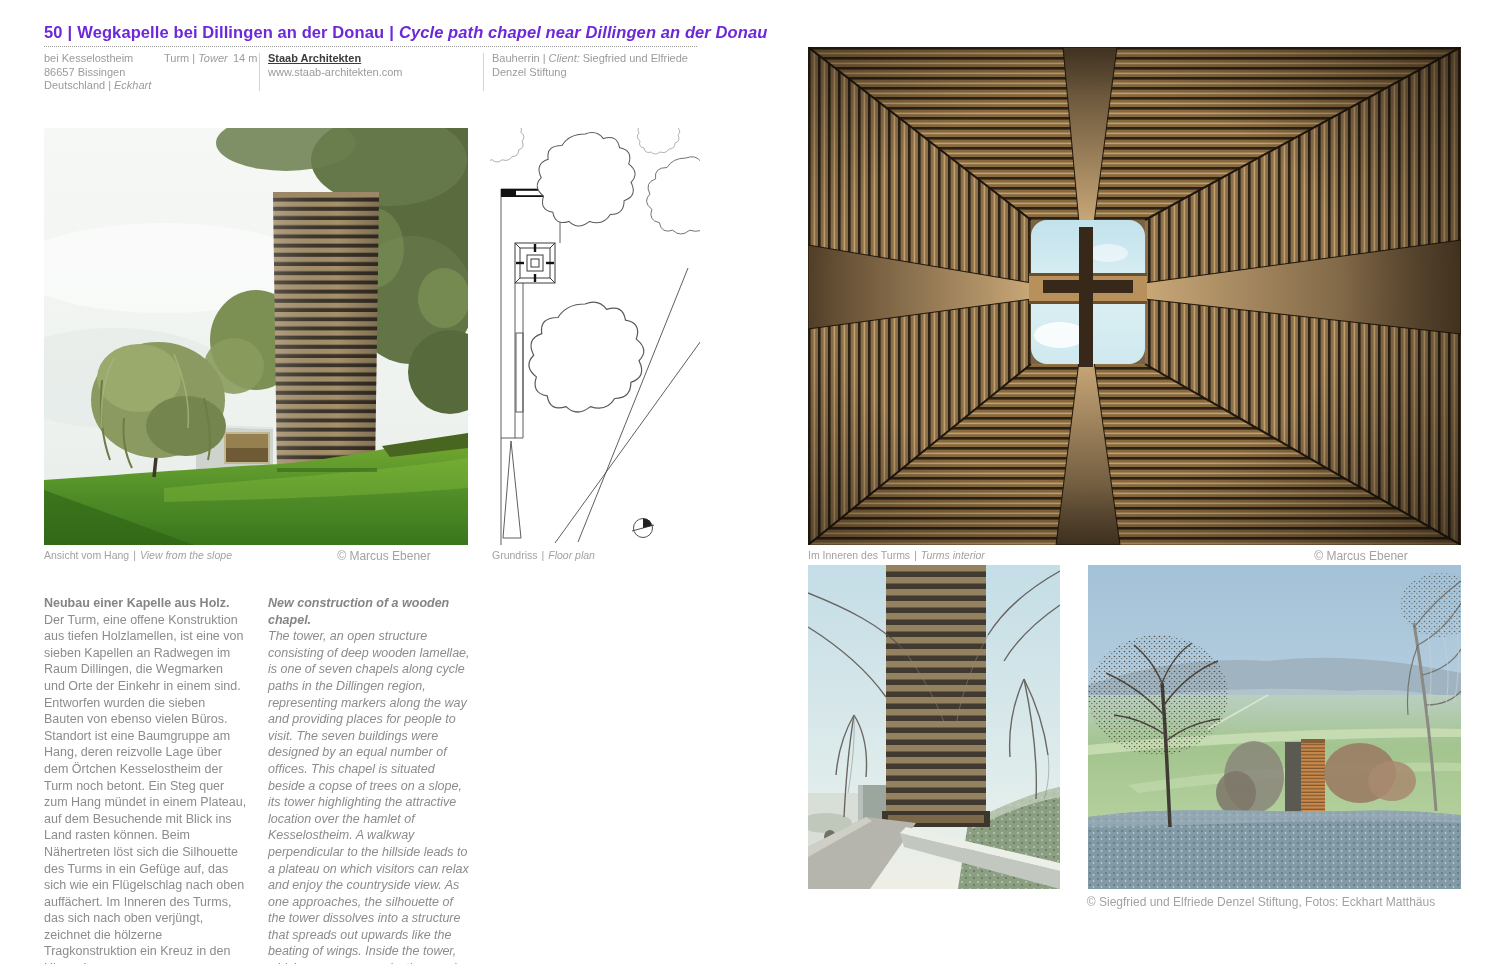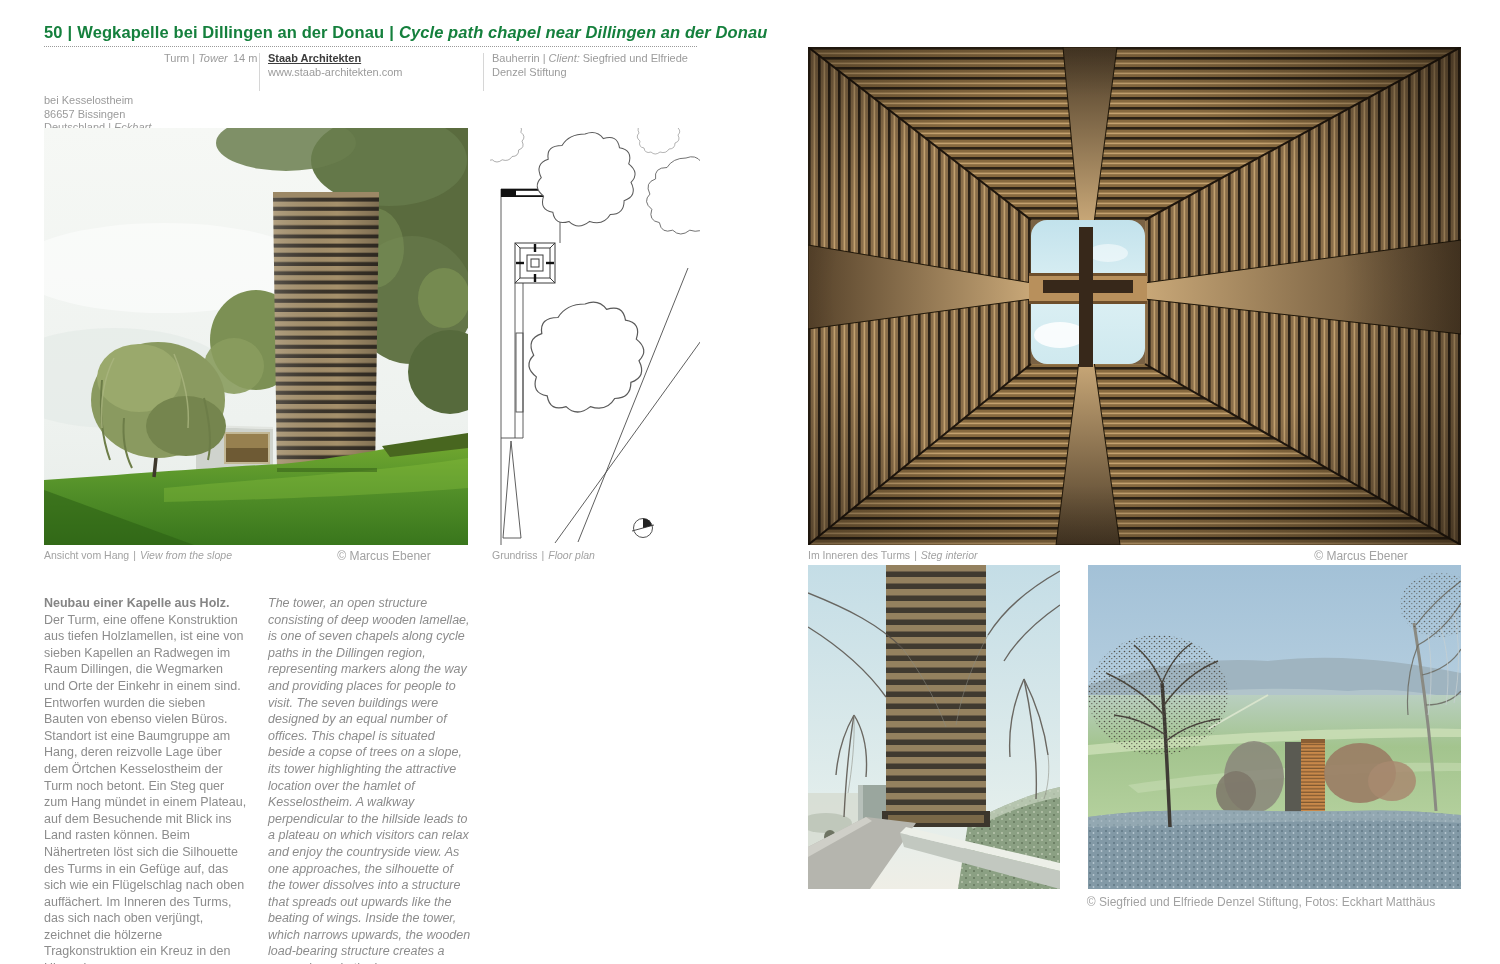--- a/index.html
+++ b/index.html
@@ -2,21 +2,21 @@
 <html><head>
 <meta charset="utf-8">
 <style>
   html,body{margin:0;padding:0;background:#ffffff;}
   body{width:1500px;height:964px;overflow:hidden;
        font-family:"Liberation Sans","DejaVu Sans",sans-serif;}
   .spread{position:relative;width:1500px;height:964px;background:#ffffff;}
   .abs{position:absolute;}
   .it{font-style:italic;}
   
-  .title-row{left:44px;top:23px;font-size:16.5px;font-weight:bold;color:#15803d;letter-spacing:.1px;white-space:nowrap;}
+  .title-row{left:44px;top:23px;font-size:16.5px;font-weight:bold;color:#6d28d9;letter-spacing:.1px;white-space:nowrap;}
   .title-row .sep{margin:0 5px;font-weight:bold;}
   .rule{left:44px;top:46px;width:653px;height:0;border-top:1px dotted #9a9a9a;}
   .info{font-size:11px;line-height:13.5px;color:#9b9b9b;}
   .info .sep{margin:0 3px;}
   .vdiv{width:0;border-left:1px solid #d6d6d6;height:38px;top:53px;}
   .arch-name{color:#3c3c3c;font-weight:bold;text-decoration:underline;}
   
   .cap{font-size:10.5px;color:#a2a2a2;line-height:13px;white-space:nowrap;}
   .cap .sep{margin:0 4px;}
   .credit{font-size:12px;color:#a2a2a2;text-align:center;white-space:nowrap;}
@@ -34,21 +34,21 @@
 </head>
 <body>
 
 <div class="spread">
 
   <div class="abs title-row">
     <span>50</span><span class="sep">|</span><span>Wegkapelle bei Dillingen an der Donau</span><span class="sep">|</span><span class="it">Cycle path chapel near Dillingen an der Donau</span>
   </div>
   <div class="abs rule"></div>
 
-  <div class="abs info" style="left:44px;top:52px;width:118px;margin-top:42px;">
+  <div class="abs info" style="left:44px;top:52px;width:118px;">
     <div>bei Kesselostheim</div>
     <div>86657 Bissingen</div>
     <div><span>Deutschland</span><span class="sep">|</span><span class="it">Eckhart</span></div>
   </div>
   <div class="abs info" style="left:164px;top:52px;">
     <span>Turm</span><span class="sep">|</span><span class="it">Tower</span>
   </div>
   <div class="abs info" style="left:233px;top:52px;">14 m</div>
   <div class="abs vdiv" style="left:259px;"></div>
   <div class="abs info" style="left:268px;top:52px;width:200px;">
@@ -191,20 +191,21 @@
   <div class="abs credit" style="left:300px;top:549px;width:168px;">© Marcus Ebener</div>
   <div class="abs cap" style="left:492px;top:549px;text-align:center;">
     <span>Grundriss</span><span class="sep">|</span><span class="it">Floor plan</span>
   </div>
 
   <div class="abs bodycol" style="left:44px;top:595px;width:203px;">
     <div class="head">Neubau einer Kapelle aus Holz.</div>
     <div>Der Turm, eine offene Konstruktion aus tiefen Holzlamellen, ist eine von sieben Kapellen an Radwegen im Raum Dillingen, die Wegmarken und Orte der Einkehr in einem sind. Entworfen wurden die sieben Bauten von ebenso vielen Büros. Standort ist eine Baumgruppe am Hang, deren reizvolle Lage über dem Örtchen Kesselostheim der Turm noch betont. Ein Steg quer zum Hang mündet in einem Plateau, auf dem Besuchende mit Blick ins Land rasten können. Beim Nähertreten löst sich die Silhouette des Turms in ein Gefüge auf, das sich wie ein Flügelschlag nach oben auffächert. Im Inneren des Turms, das sich nach oben verjüngt, zeichnet die hölzerne Tragkonstruktion ein Kreuz in den Himmel.</div>
   </div>
   <div class="abs bodycol it" style="left:268px;top:595px;width:205px;">
+    <div class="head">New construction of a wooden chapel.</div>
     <div>The tower, an open structure consisting of deep wooden lamellae, is one of seven chapels along cycle paths in the Dillingen region, representing markers along the way and providing places for people to visit. The seven buildings were designed by an equal number of offices. This chapel is situated beside a copse of trees on a slope, its tower highlighting the attractive location over the hamlet of Kesselostheim. A walkway perpendicular to the hillside leads to a plateau on which visitors can relax and enjoy the countryside view. As one approaches, the silhouette of the tower dissolves into a structure that spreads out upwards like the beating of wings. Inside the tower, which narrows upwards, the wooden load-bearing structure creates a cross-shape in the heavens.</div>
   </div>
 
   <div class="abs photo" style="left:808px;top:47px;width:653px;height:498px;">
     <svg width="653" height="498" viewBox="0 0 653 498">
       <defs>
         <pattern id="iw-v" width="10" height="10" patternUnits="userSpaceOnUse">
           <rect width="10" height="10" fill="#8a6e4a"></rect>
           <rect width="2.6" height="10" fill="#2b2115"></rect>
           <rect x="5.6" width="1.6" height="10" fill="#c2a06e"></rect>
@@ -264,21 +265,21 @@
       <rect x="221" y="226" width="118" height="31" fill="#b8905c"></rect>
       <rect x="221" y="226" width="118" height="3" fill="#6e4f2c"></rect>
       <rect x="221" y="254" width="118" height="3" fill="#6e4f2c"></rect>
       <rect x="271" y="180" width="14" height="140" fill="#37281a"></rect>
       <rect x="235" y="233" width="90" height="13" fill="#37281a"></rect>
       <rect width="653" height="498" fill="url(#iw-vig)"></rect>
     </svg>
   </div>
 
   <div class="abs cap" style="left:808px;top:549px;">
-    <span>Im Inneren des Turms</span><span class="sep">|</span><span class="it">Steg interior</span>
+    <span>Im Inneren des Turms</span><span class="sep">|</span><span class="it">Turms interior</span>
   </div>
   <div class="abs credit" style="left:1261px;top:549px;width:200px;">© Marcus Ebener</div>
 
   <div class="abs photo" style="left:808px;top:565px;width:252px;height:324px;">
     <svg width="252" height="324" viewBox="0 0 252 324">
       <defs>
         <linearGradient id="en-sky" x1="0" y1="0" x2="0" y2="1">
           <stop offset="0" stop-color="#c4dde6"></stop>
             <stop offset=".75" stop-color="#e3eeec"></stop>
             <stop offset="1" stop-color="#efeee6"></stop>

